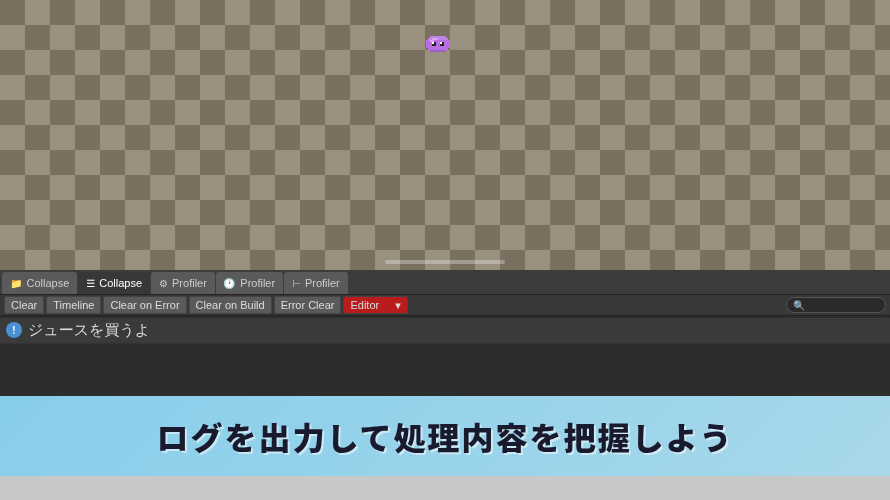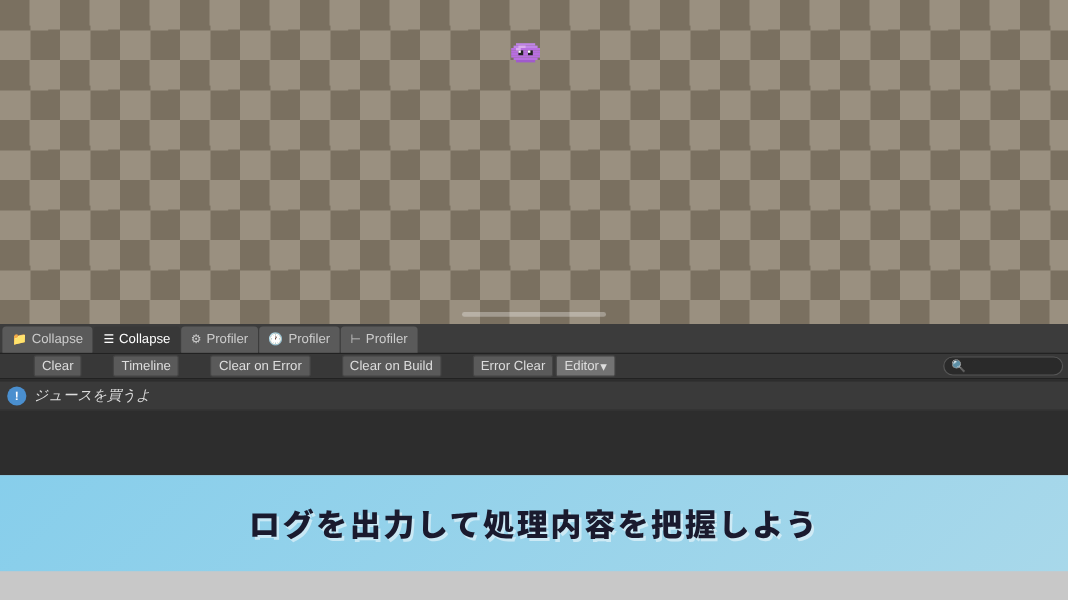--- a/index.html
+++ b/index.html
@@ -92,35 +92,34 @@
     .toolbar-btn {
       height: 18px;
       padding: 0 6px;
       background: #5a5a5a;
       color: #ddd;
       font-size: 11px;
       border: 1px solid #444;
       cursor: pointer;
       white-space: nowrap;
       border-radius: 2px;
-      margin-left: 24px;
     }
 
     .toolbar-dropdown {
       display: flex;
       align-items: center;
       height: 18px;
       padding: 0 6px;
-      background: #737373;
+      background: #b91c1c;
       color: #ddd;
       font-size: 11px;
       border: 1px solid #444;
       cursor: pointer;
       border-radius: 2px;
-      gap: 1px;
+      gap: 16px;
     }
 
     .search-box {
       margin-left: auto;
       height: 16px;
       width: 100px;
       background: #2a2a2a;
       border: 1px solid #555;
       border-radius: 8px;
       color: #ccc;
@@ -162,23 +161,22 @@
     }
 
     .console-text {
       display: flex;
       flex-direction: column;
       gap: 1px;
     }
 
     .console-main {
       color: #ddd;
-      font-size: 12px;
+      font-size: 15px;
       font-family: 'Hiragino Sans', 'Yu Gothic', sans-serif;
-      font-style: italic;
     }
 
     .console-sub {
       color: #888;
       font-size: 11px;
     }
 
     
     .scroll-indicator {
       position: absolute;
@@ -196,21 +194,21 @@
       width: 890px;
       height: 80px;
       background: linear-gradient(135deg, #87ceeb 0%, #a8d8ea 100%);
       display: flex;
       align-items: center;
       justify-content: center;
     }
 
     .banner-text {
       color: #1a1a2e;
-      font-size: 26px;
+      font-size: 32px;
       font-weight: 900;
       font-family: 'Hiragino Sans', 'Yu Gothic', 'Noto Sans JP', sans-serif;
       letter-spacing: 2px;
       text-shadow: 2px 2px 0 rgba(255,255,255,0.5);
     }
 
     
   </style>
 </head>
 <body>

